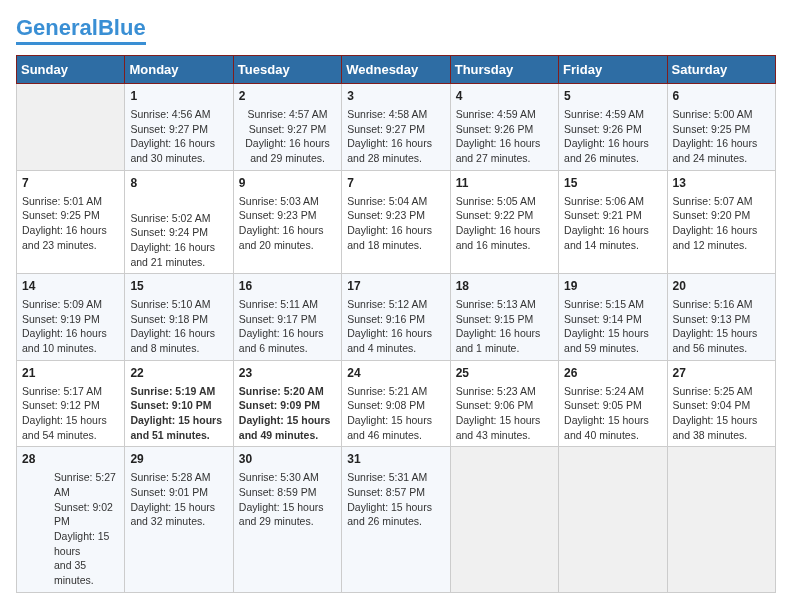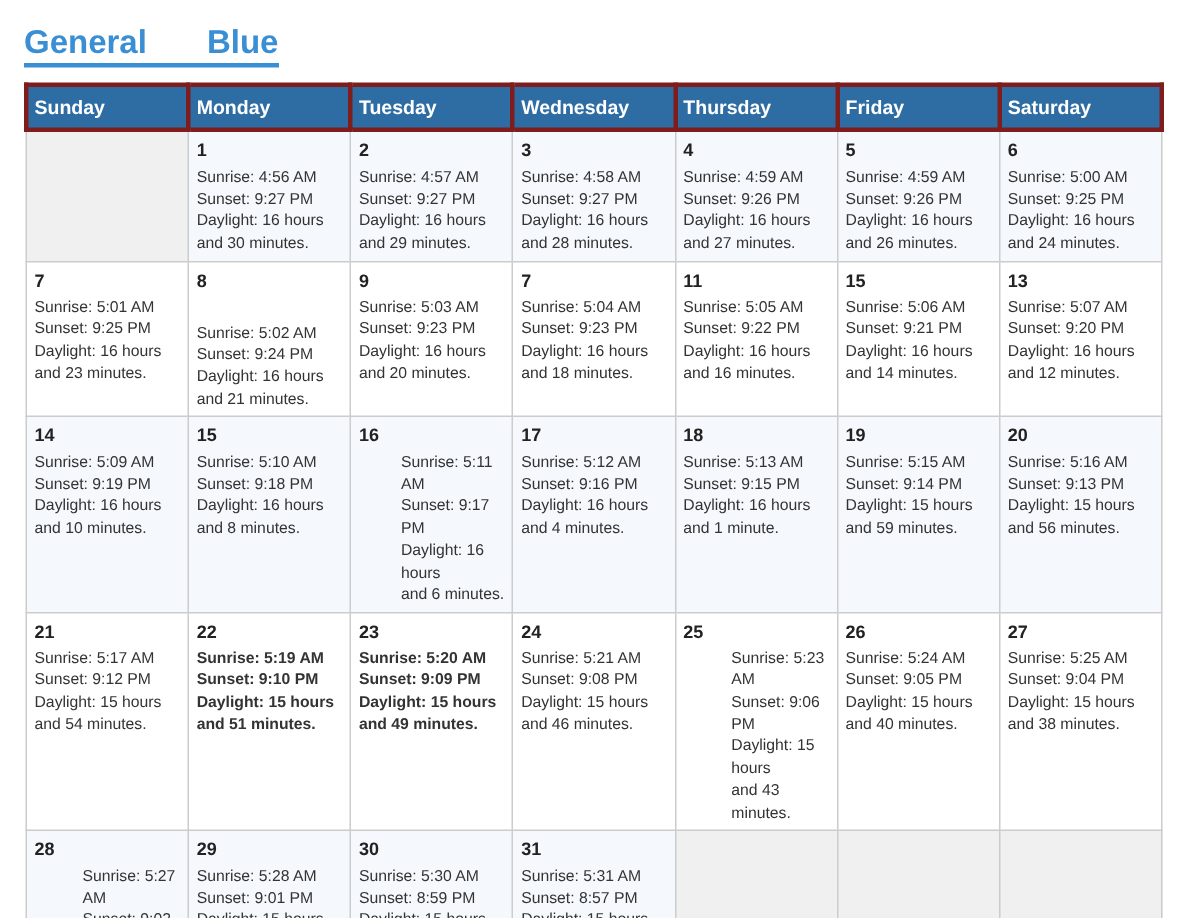--- a/index.html
+++ b/index.html
@@ -53,21 +53,21 @@
       width: 100%;
       border-collapse: collapse;
       font-size: 11px;
     }
     thead tr th {
       background: #2e6da4;
       color: #fff;
       padding: 6px 4px;
       text-align: left;
       font-size: 13px;
-      border: 3px solid #7f1d1d;
+      border: 1px solid #7f1d1d;
     }
     tbody tr td {
       vertical-align: top;
       padding: 4px 5px;
       border: 1px solid #ccc;
       min-height: 80px;
       width: calc(100% / 7);
       color: #222;
       line-height: 1.4;
     }
@@ -90,21 +90,21 @@
     .empty-cell {
       background: #f0f0f0 !important;
     }
   </style>
 </head>
 <body>
 
 <div class="header-area">
   <div class="logo">
     <div class="logo-text">
-      <span>General</span><span style="color:#3a8fd4;margin-left:40px;">Blue</span>
+      <span>General</span><span style="color:#3a8fd4;">Blue</span>
     </div>
     <div class="logo-underline"></div>
   </div>
   <div class="title-area">
     <div class="calendar-title"></div>
     <div class="calendar-subtitle"></div>
   </div>
 </div>
 
 <table>
@@ -124,21 +124,21 @@
         <td class="empty-cell"></td>
         <td>
           <span class="day-num">1</span>
           <div class="cell-content" style="white-space: pre-line;">Sunrise: 4:56 AM
 Sunset: 9:27 PM
 Daylight: 16 hours
 and 30 minutes.</div>
         </td>
         <td>
           <span class="day-num">2</span>
-          <div class="cell-content" style="white-space: pre-line;">Sunrise: 4:57 AM
+          <div class="cell-content" style="white-space: pre-line; text-align: center;">Sunrise: 4:57 AM
 Sunset: 9:27 PM
 Daylight: 16 hours
 and 29 minutes.</div>
         </td>
         <td>
           <span class="day-num">3</span>
           <div class="cell-content" style="white-space: pre-line;">Sunrise: 4:58 AM
 Sunset: 9:27 PM
 Daylight: 16 hours
 and 28 minutes.</div>
@@ -226,21 +226,21 @@
         </td>
         <td>
           <span class="day-num">15</span>
           <div class="cell-content" style="white-space: pre-line;">Sunrise: 5:10 AM
 Sunset: 9:18 PM
 Daylight: 16 hours
 and 8 minutes.</div>
         </td>
         <td>
           <span class="day-num">16</span>
-          <div class="cell-content" style="white-space: pre-line; margin-left: 28px;">Sunrise: 5:11 AM
+          <div class="cell-content" style="white-space: pre-line;">Sunrise: 5:11 AM
 Sunset: 9:17 PM
 Daylight: 16 hours
 and 6 minutes.</div>
         </td>
         <td>
           <span class="day-num">17</span>
           <div class="cell-content" style="white-space: pre-line;">Sunrise: 5:12 AM
 Sunset: 9:16 PM
 Daylight: 16 hours
 and 4 minutes.</div>
@@ -291,21 +291,21 @@
         </td>
         <td>
           <span class="day-num">24</span>
           <div class="cell-content" style="white-space: pre-line;">Sunrise: 5:21 AM
 Sunset: 9:08 PM
 Daylight: 15 hours
 and 46 minutes.</div>
         </td>
         <td>
           <span class="day-num">25</span>
-          <div class="cell-content" style="white-space: pre-line; margin-left: 32px;">Sunrise: 5:23 AM
+          <div class="cell-content" style="white-space: pre-line;">Sunrise: 5:23 AM
 Sunset: 9:06 PM
 Daylight: 15 hours
 and 43 minutes.</div>
         </td>
         <td>
           <span class="day-num">26</span>
           <div class="cell-content" style="white-space: pre-line;">Sunrise: 5:24 AM
 Sunset: 9:05 PM
 Daylight: 15 hours
 and 40 minutes.</div>

